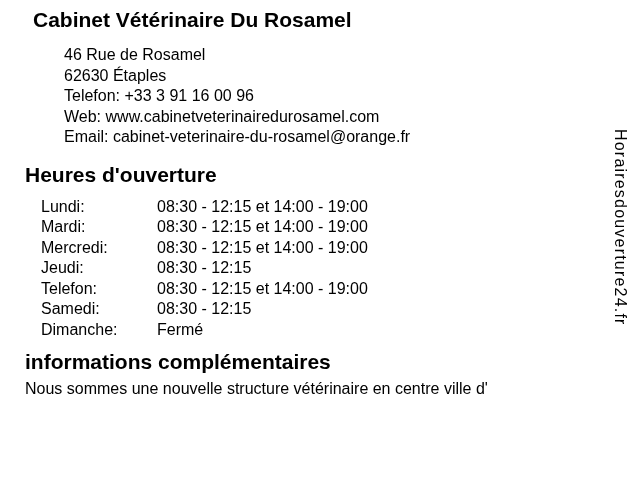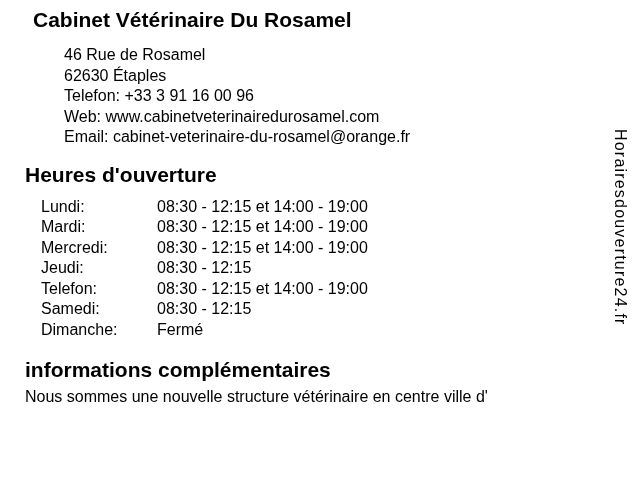--- a/index.html
+++ b/index.html
@@ -45,21 +45,21 @@
   }
   .hours-row {
     display: flex;
   }
   .hours-day {
     width: 116px;
     flex: 0 0 116px;
     margin-left: 16px;
   }
   .info-heading {
-    margin-top: 18px;
+    margin-top: 10px;
     margin-bottom: 6px;
   }
   .info-text {
     font-size: 16px;
     line-height: 22px;
   }
   .branding-vertical {
     position: absolute;
     top: 129px;
     right: 11px;

